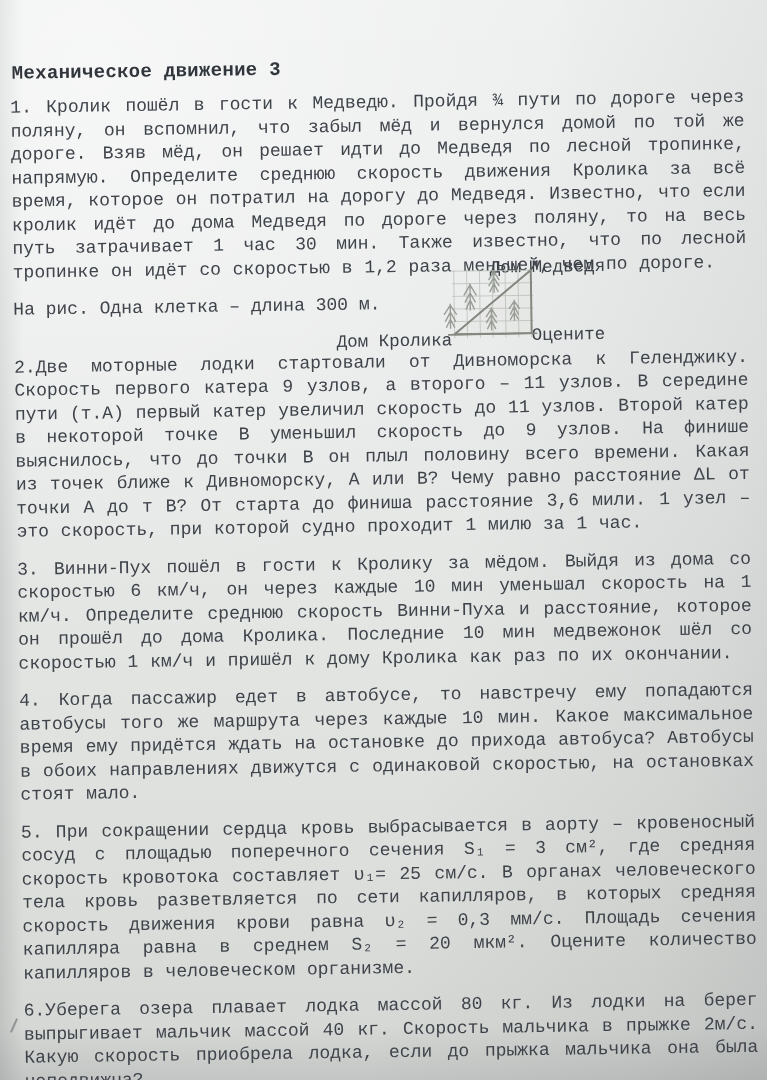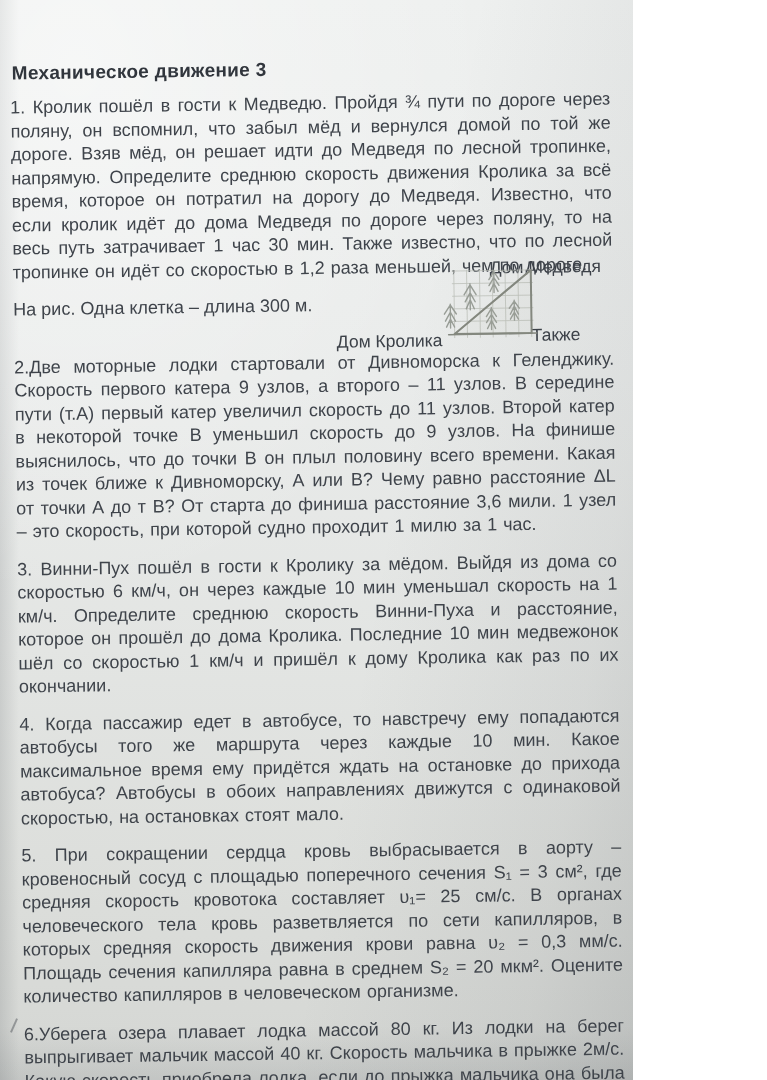--- a/index.html
+++ b/index.html
@@ -1,26 +1,26 @@
 <!DOCTYPE html>
 <html lang="ru"><head>
 <meta charset="utf-8">
 <style>
   html,body{margin:0;padding:0;}
   .photo{
     position:relative;
-    width:633px;height:1080px;
+    width:767px;height:1080px;
     overflow:hidden;
     background:
       radial-gradient(120% 90% at 12% 6%, rgba(255,255,255,0.50), rgba(255,255,255,0) 55%),
       linear-gradient(90deg, rgba(80,85,90,0.16), rgba(80,85,90,0) 3%),
       linear-gradient(100deg, rgba(0,0,0,0) 58%, rgba(70,75,80,0.08) 86%, rgba(60,66,72,0.15) 100%),
       linear-gradient(0deg, rgba(90,96,102,0.14), rgba(90,96,102,0) 5%),
       linear-gradient(180deg, #eef0ef 0%, #e9ebea 35%, #e3e5e3 60%, #dcdedb 82%, #d4d6d3 100%);
-    font-family:Liberation Sans, sans-serif;
+    font-family:Liberation Mono, monospace;
     color:#3f444b;
   }
   .sheet{
     position:absolute; inset:0;
     padding:62px 24px 0 9px;
     transform:rotate(-0.85deg);
     transform-origin:8% 2%;
   }
   .title{
     font-size:19px; font-weight:bold; color:#31363d;
@@ -60,21 +60,21 @@
 
     <h1 class="title">Механическое движение 3</h1>
 
     <p class="prob">1. Кролик пошёл в гости к Медведю. Пройдя ¾ пути по дороге через поляну, он вспомнил, что забыл мёд и вернулся домой по той же дороге. Взяв мёд, он решает идти до Медведя по лесной тропинке, напрямую. Определите среднюю скорость движения Кролика за всё время, которое он потратил на дорогу до Медведя. Известно, что если кролик идёт до дома Медведя по дороге через поляну, то на весь путь затрачивает 1 час 30 мин. Также известно, что по лесной тропинке он идёт со скоростью в 1,2 раза меньшей, чем по дороге.</p>
 
     <p class="caption">На рис. Одна клетка – длина 300 м.</p>
 
     <div class="diagram">
       <span class="lbl lbl-bear">Дом Медведя</span>
       <span class="lbl lbl-rabbit">Дом Кролика</span>
-      <span class="lbl lbl-meadow">Также</span>
+      <span class="lbl lbl-meadow">Оцените</span>
 
       <svg class="fig-svg" width="108" height="96" viewBox="0 0 108 96">
 
         <g stroke="#b6b9b2" stroke-width="0.8" opacity="0.85">
           <line x1="15" y1="6" x2="15" y2="74"></line>
           <line x1="27.8" y1="6" x2="27.8" y2="74"></line>
           <line x1="40.7" y1="6" x2="40.7" y2="74"></line>
           <line x1="53.5" y1="6" x2="53.5" y2="74"></line>
           <line x1="66.3" y1="6" x2="66.3" y2="74"></line>
           <line x1="79.2" y1="6" x2="79.2" y2="74"></line>

